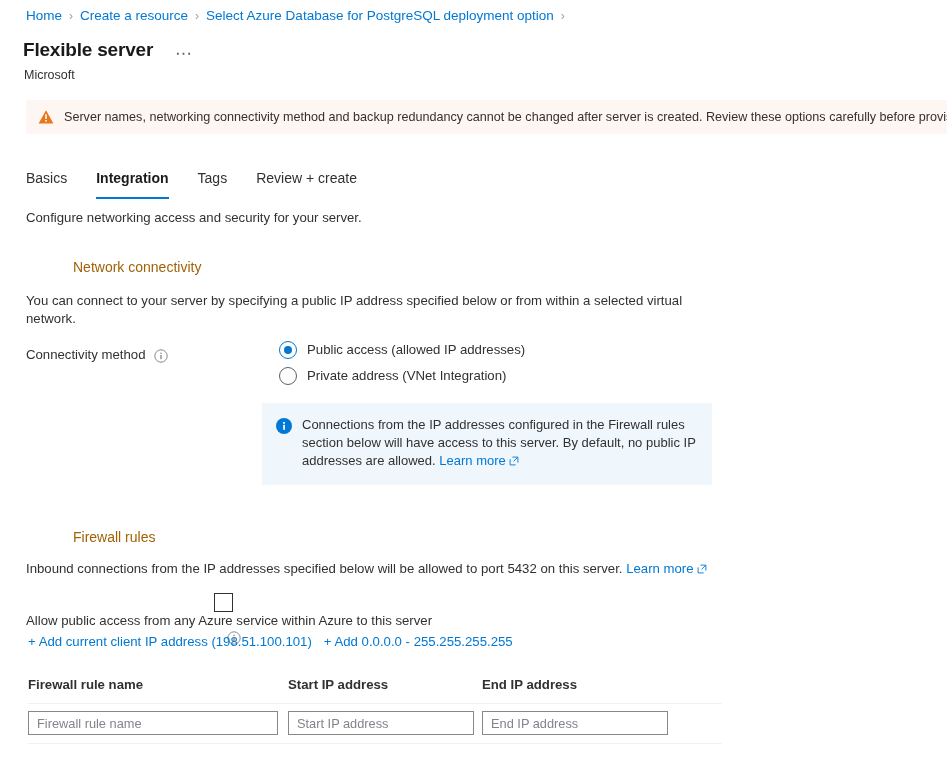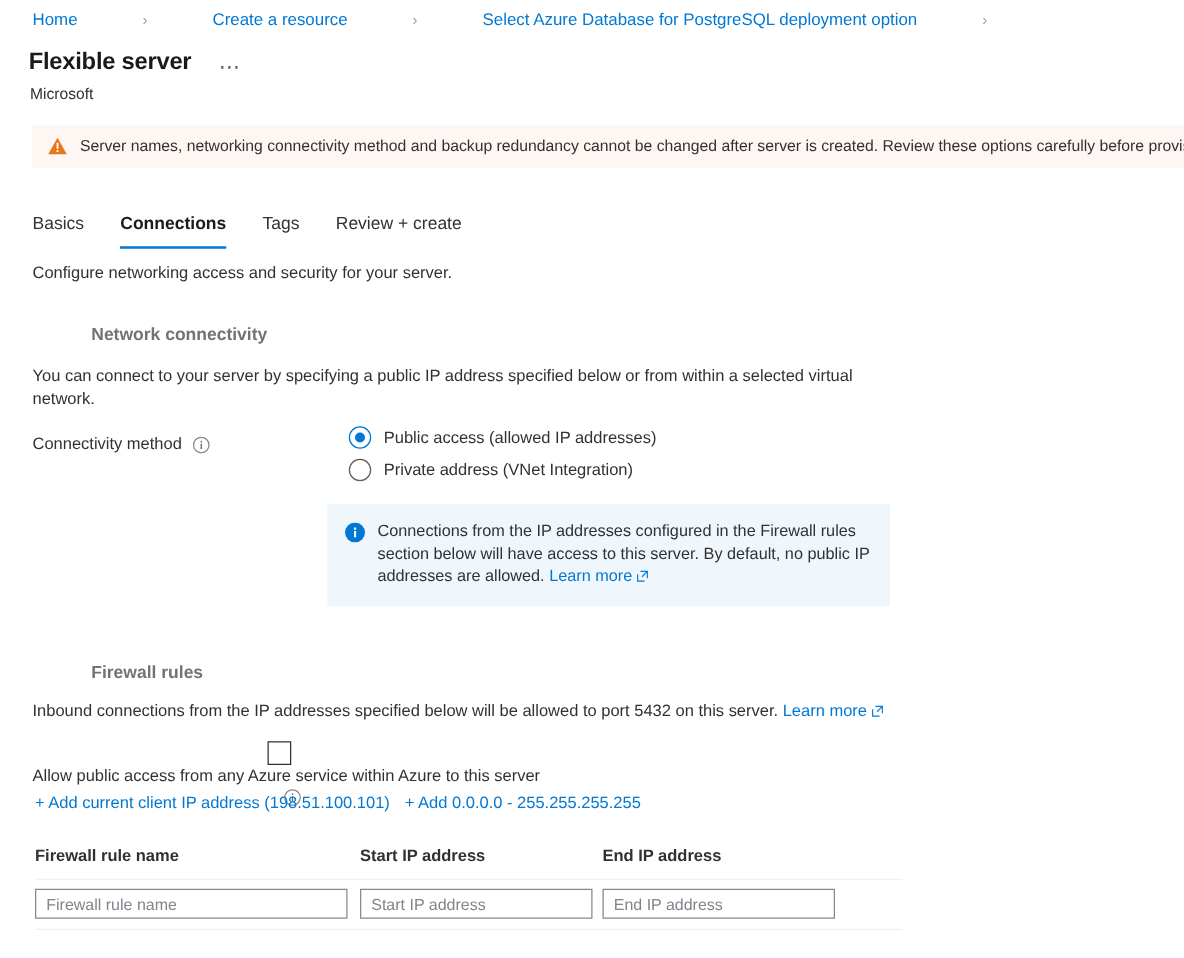--- a/index.html
+++ b/index.html
@@ -15,21 +15,20 @@
   .page { position: relative; width: 947px; height: 766px; }
 
   
   .breadcrumb {
     position: absolute;
     left: 26px; top: 7px;
     display: flex; align-items: center;
     font-size: 13.5px;
     line-height: 18px;
     white-space: nowrap;
-    gap: 45px;
   }
   .crumb {
     color: #0078d4;
     cursor: pointer;
     text-decoration: none;
   }
   .crumb-sep {
     color: #a19f9d;
     margin: 0 7px;
     font-size: 12px;
@@ -119,22 +118,22 @@
     position: absolute;
     left: 26px; top: 209px;
     font-size: 13.2px;
     color: #323130;
     line-height: 18px;
   }
 
   
   .h-sub {
     font-size: 14px;
-    font-weight: 700;
-    color: #737373;
+    font-weight: 400;
+    color: #a16207;
     line-height: 19px;
     padding-left: 47px;
   }
   .body-text {
     font-size: 13.2px;
     color: #323130;
     line-height: 18px;
   }
 
   #netconn-heading { position: absolute; left: 26px; top: 258px; }
@@ -336,21 +335,21 @@
         <path d="M8 1.2 L15.4 14.4 L0.6 14.4 Z" fill="#e8761b"></path>
         <rect x="7.25" y="5.2" width="1.5" height="4.8" fill="#ffffff"></rect>
         <rect x="7.25" y="11" width="1.5" height="1.6" fill="#ffffff"></rect>
       </svg>
     </span>
     <span class="warn-text">Server names, networking connectivity method and backup redundancy cannot be changed after server is created. Review these options carefully before provisioning</span>
   </div>
 
   <div class="tabs">
     <div class="tab">Basics</div>
-    <div class="tab active">Connections</div>
+    <div class="tab active">Integration</div>
     <div class="tab">Tags</div>
     <div class="tab">Review + create</div>
   </div>
 
   <div class="section-desc body-text">Configure networking access and security for your server.</div>
 
   <div class="h-sub" id="netconn-heading">Network connectivity</div>
   <div class="body-text" id="netconn-desc">You can connect to your server by specifying a public IP address specified below or from within a selected virtual network.</div>
 
   <div class="field-label-row">

